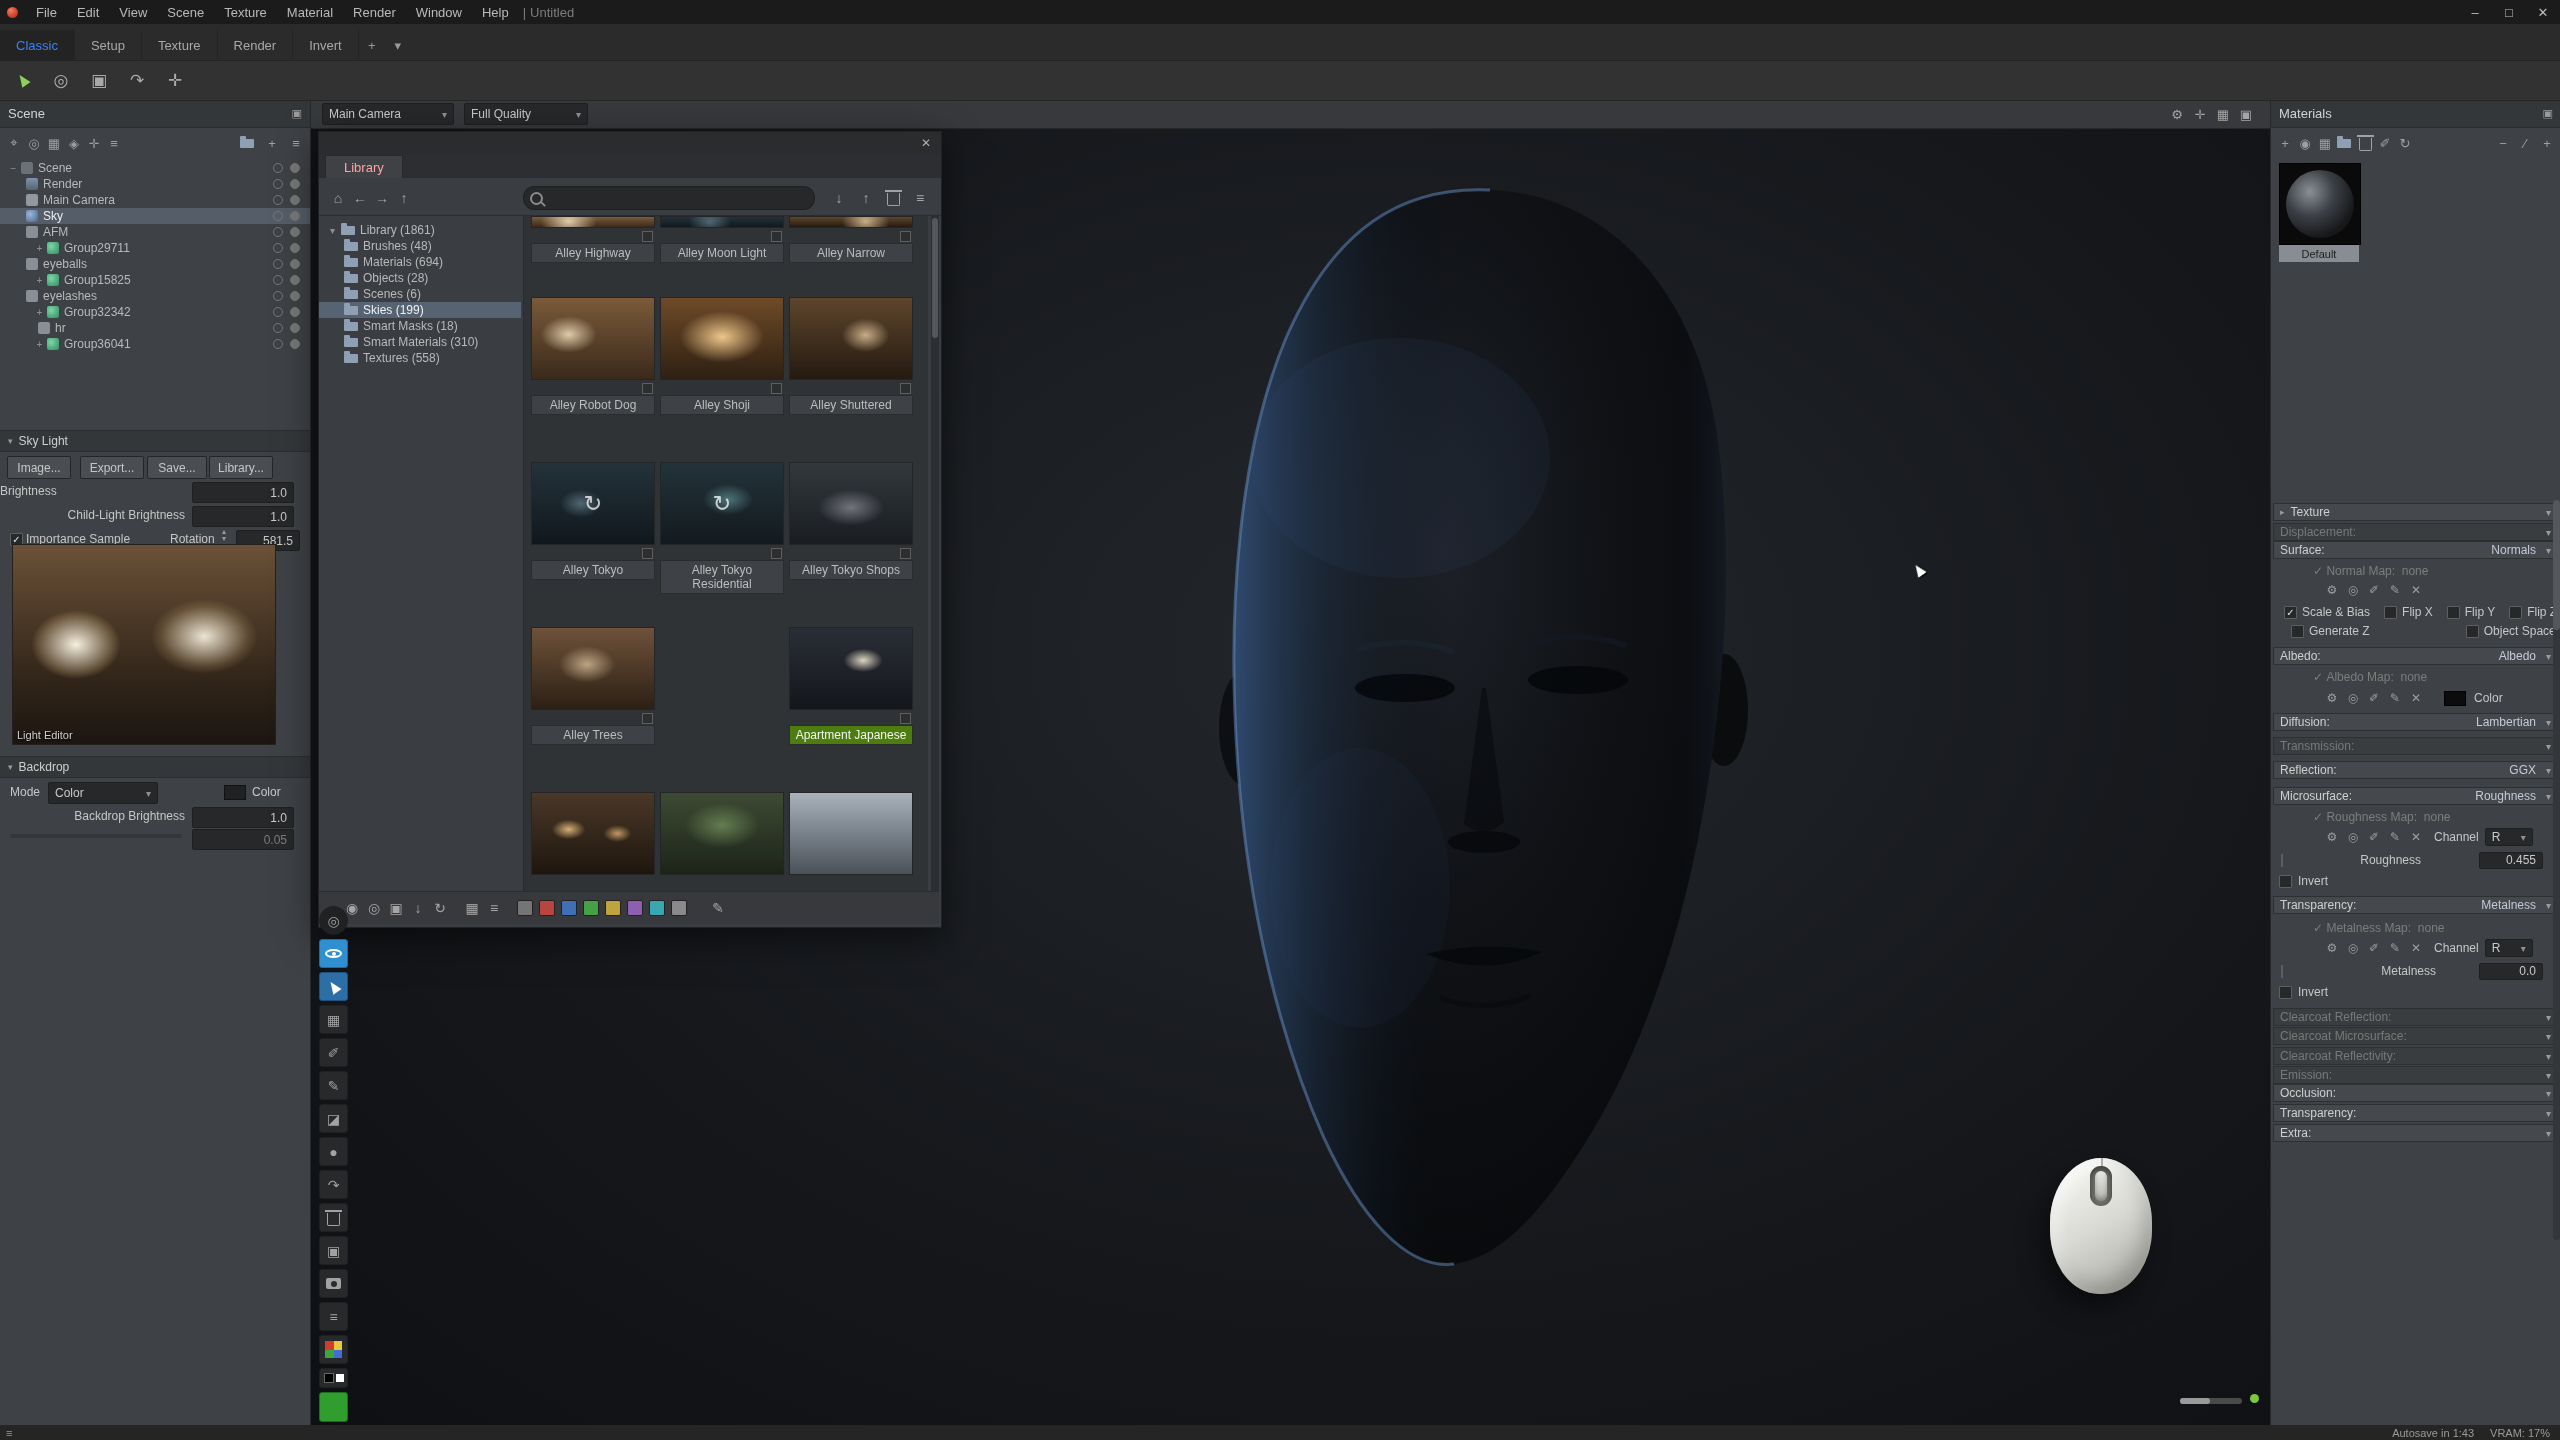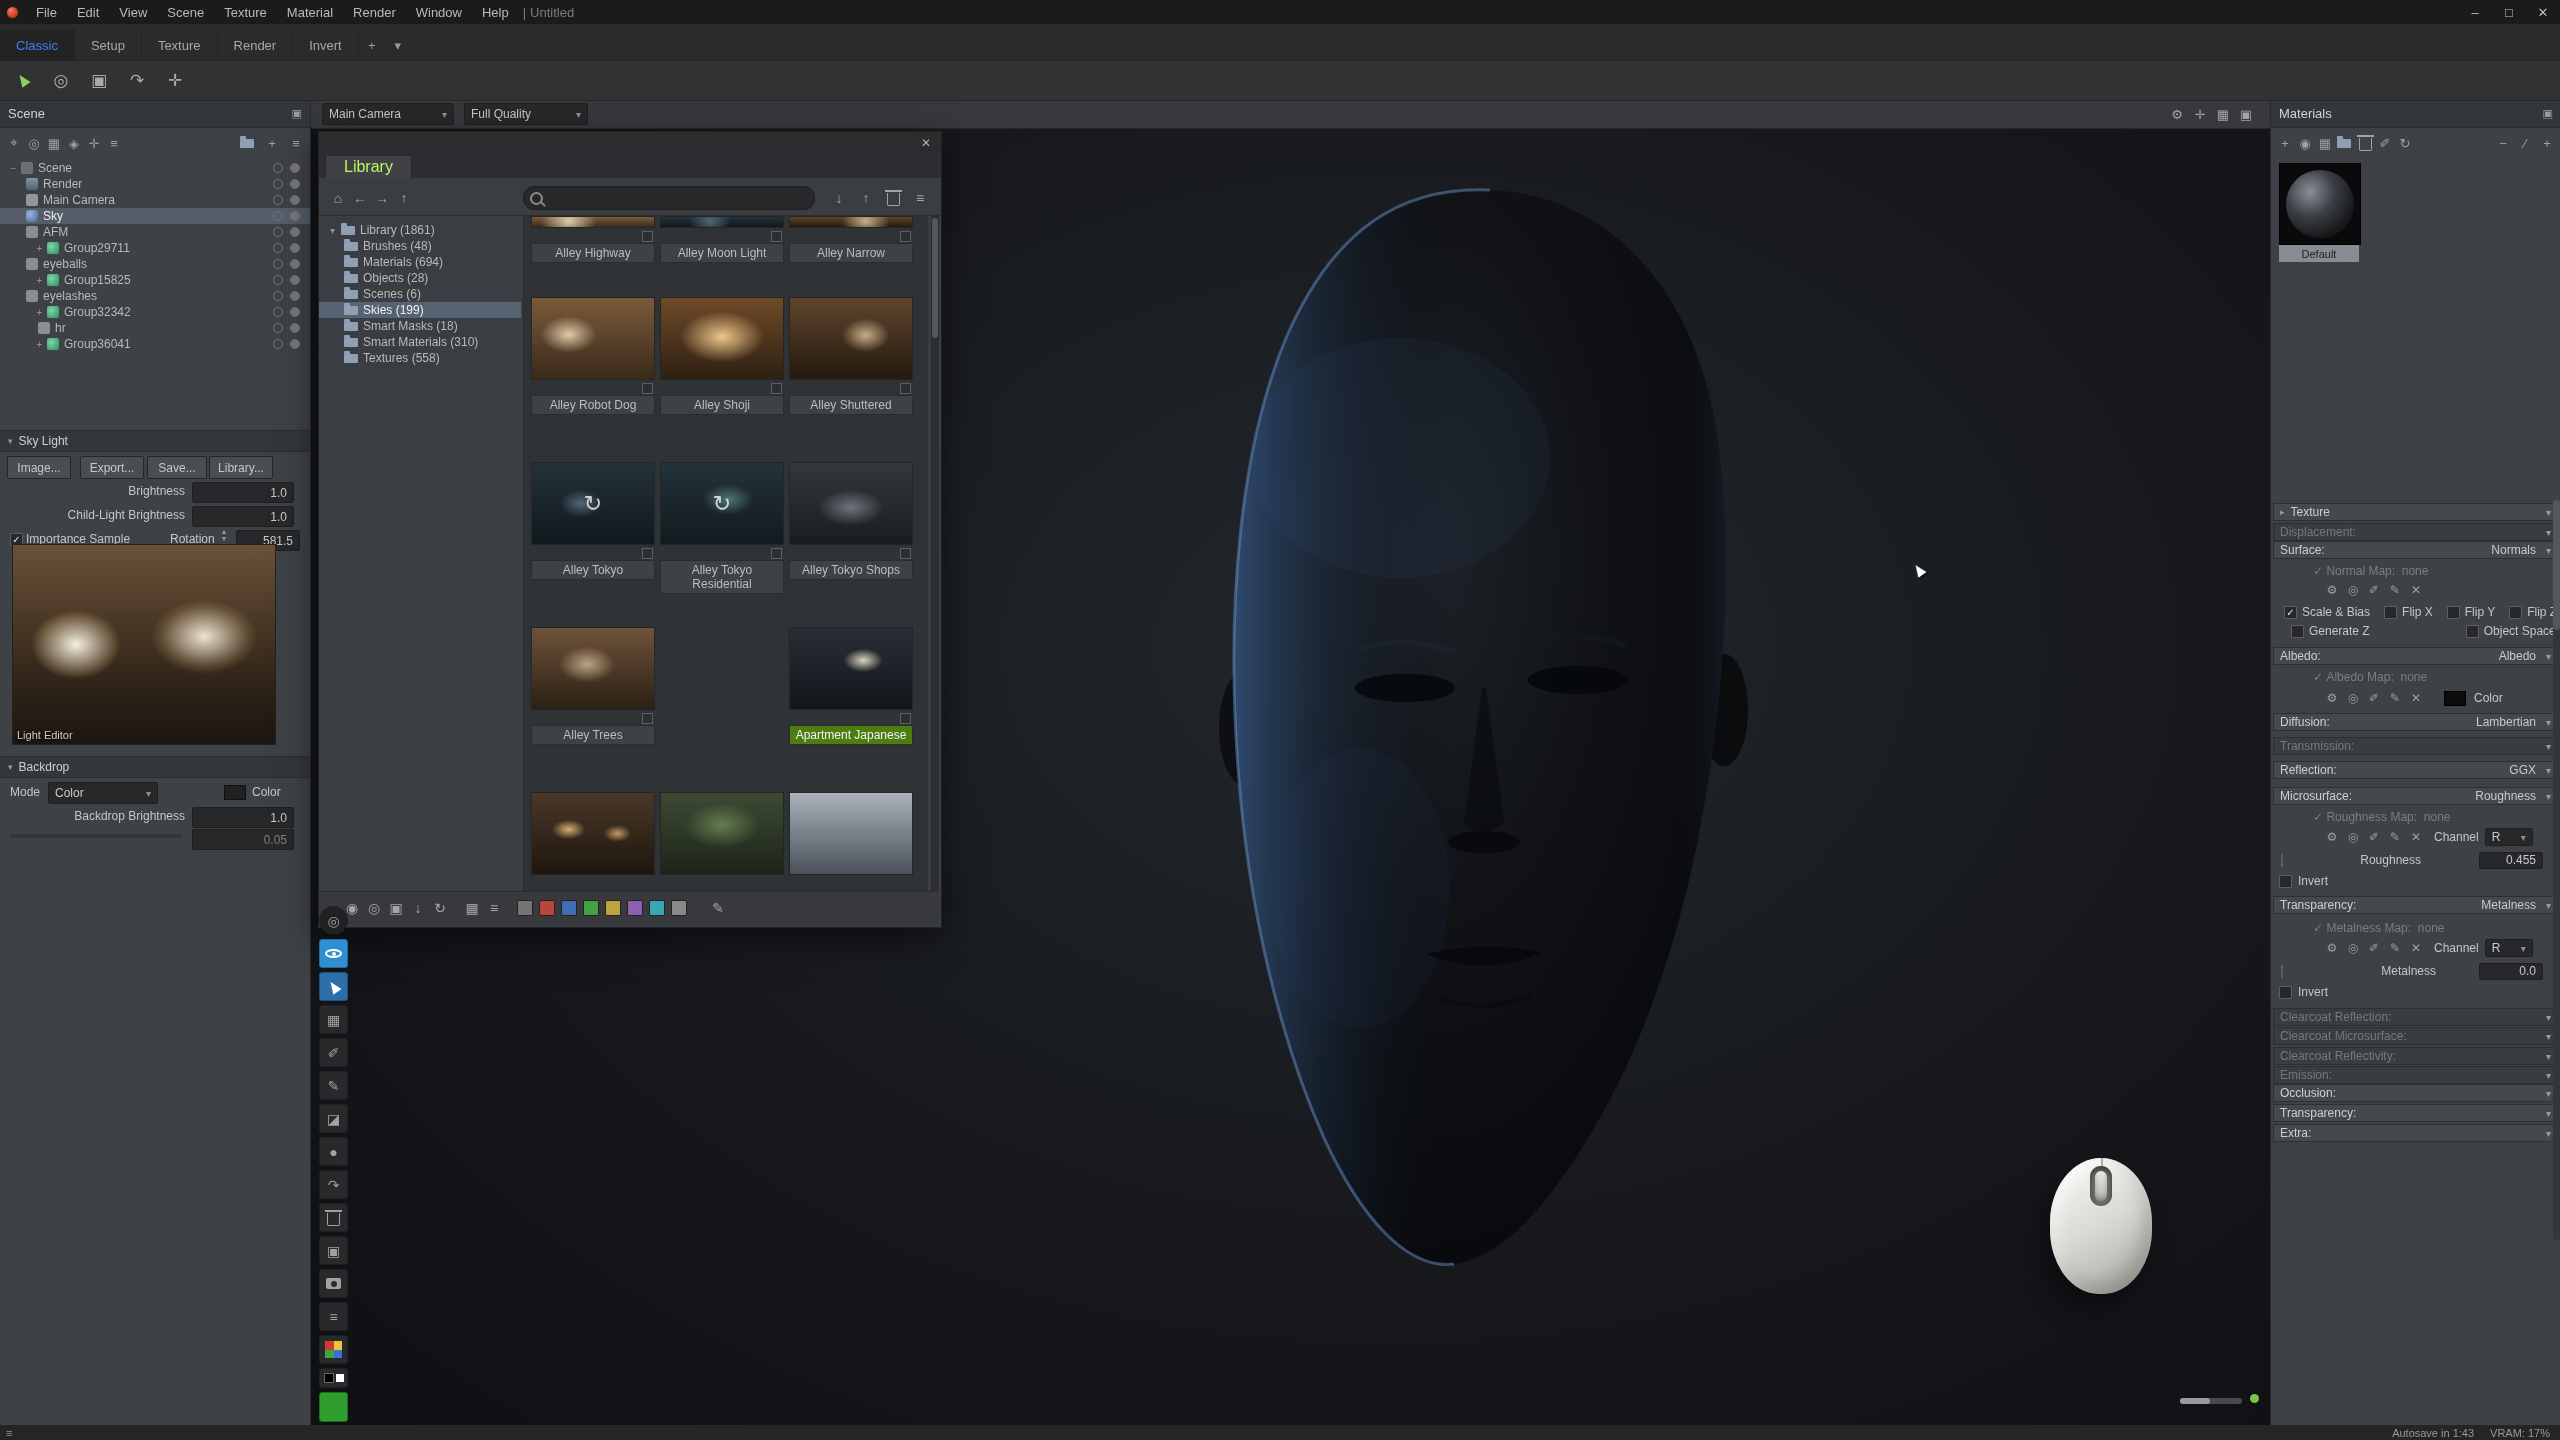--- a/index.html
+++ b/index.html
@@ -47,21 +47,21 @@
   
   .hdri{background:
     radial-gradient(ellipse 62px 48px at 24% 50%, rgba(255,250,235,.95), rgba(205,175,125,.25) 60%, transparent 72%),
     radial-gradient(ellipse 74px 52px at 73% 46%, rgba(255,248,230,.9), rgba(190,160,110,.22) 58%, transparent 72%),
     linear-gradient(180deg,#6b5138 0%,#4a3826 38%,#2e2318 72%,#1c1510 100%);
     border:1px solid #23211d}
   
   #libwin{position:absolute;left:318px;top:131px;width:622px;height:795px;background:#3a3d41;border:1px solid #202224;box-shadow:0 10px 34px rgba(0,0,0,.55);z-index:14}
   .libtitle{height:22px;background:#2a2c2e;display:flex;align-items:center;justify-content:flex-end;padding:0 6px}
   .libtabs{height:24px;background:#2c2e31;display:flex;align-items:flex-end}
-  .libtab{height:22px;background:#3f4144;color:#bef264;font-size:16px;display:flex;align-items:center;padding:0 18px;margin-left:6px;border:1px solid #26282a;border-bottom:none}
+  .libtab{height:22px;background:#3f4144;color:#fca5a5;font-size:13px;display:flex;align-items:center;padding:0 18px;margin-left:6px;border:1px solid #26282a;border-bottom:none}
   .navic{width:22px;height:22px;display:flex;align-items:center;justify-content:center;color:#a5a5a5;font-size:14px;border-radius:3px}
   .mag{width:9px;height:9px;border:2px solid #8a8a8a;border-radius:50%;position:relative;flex:none}
   .mag::after{content:"";position:absolute;width:6px;height:2px;background:#8a8a8a;transform:rotate(45deg);right:-5px;bottom:-2px}
   .ftree-row{height:16px;display:flex;align-items:center;font-size:12px;color:#b9b9b9;padding-left:8px}
   .ftree-row.sel{background:#566373;color:#eef1f5}
   .fold{width:14px;height:9px;background:#8fa0b5;border-radius:1px;position:relative;margin:0 5px 0 3px;flex:none}
   .fold::before{content:"";position:absolute;top:-3px;left:0;width:6px;height:3px;background:#8fa0b5;border-radius:1px 1px 0 0}
   #libgrid{position:absolute;left:204px;top:84px;width:404px;height:676px;background:#303336;overflow:hidden;border-left:1px solid #2a2c2e}
   .cell{position:absolute;width:124px}
   .thumb{width:124px;height:83px;border:1px solid #232527;position:relative;box-sizing:border-box}
@@ -297,21 +297,21 @@
   <div class="sec" style="position:absolute;left:0;top:330px;width:294px">
     <span class="arr">▾</span>
     <span>Sky Light</span>
   </div>
   <div style="position:absolute;left:0;top:356px;width:310px">
     <div class="btn abs" style="left:7px;top:0;width:62px">Image...</div>
     <div class="btn abs" style="left:80px;top:0;width:62px">Export...</div>
     <div class="btn abs" style="left:147px;top:0;width:58px">Save...</div>
     <div class="btn abs" style="left:209px;top:0;width:62px">Library...</div>
 
-    <span class="abs" style="left:0;top:28px;width:185px;text-align:right;font-size:12px">Brightness</span>
+    <span class="abs" style="left:0;top:28px;width:185px;font-size:12px">Brightness</span>
     <div class="field right abs" style="left:192px;top:26px;width:88px">1.0</div>
 
     <span class="abs" style="left:0;top:52px;width:185px;text-align:right;font-size:12px">Child-Light Brightness</span>
     <div class="field right abs" style="left:192px;top:50px;width:88px">1.0</div>
 
     <span class="cb on abs" style="left:10px;top:77px"></span>
     <span class="abs" style="left:26px;top:76px;font-size:12px">Importance Sample</span>
     <span class="abs" style="left:170px;top:76px;font-size:12px">Rotation</span>
     <span class="abs" style="left:222px;top:72px;font-size:8px;color:#9a9a9a;line-height:7px;text-align:center">
       <span>▴</span><br>

